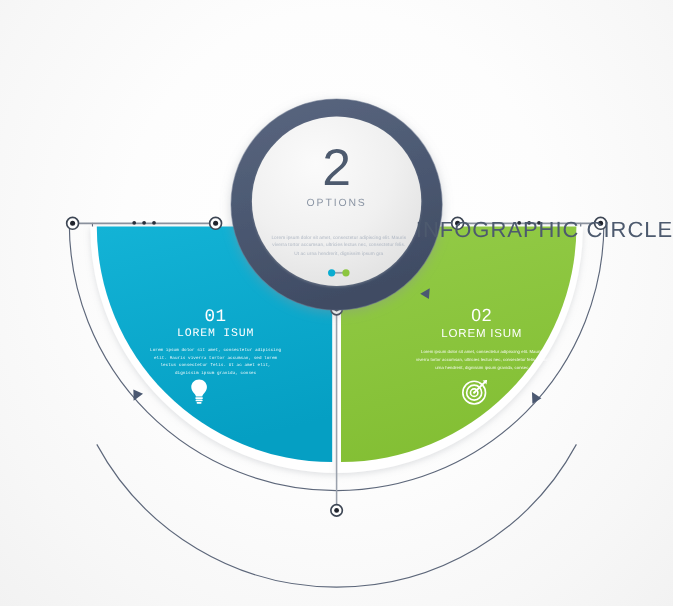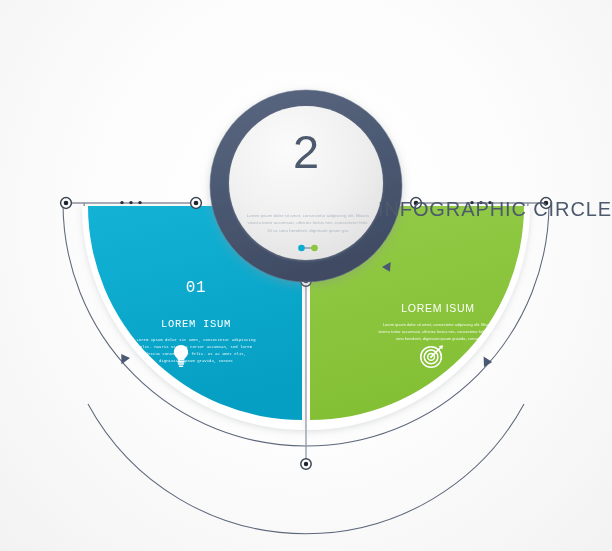--- a/index.html
+++ b/index.html
@@ -75,21 +75,21 @@
     font-weight: 300;
     color: #ffffff;
     letter-spacing: 0.6px;
     line-height: 1;
   }
   .panel-head {
     font-size: 10.5px;
     color: #ffffff;
     letter-spacing: 0.7px;
     line-height: 1;
-    margin-top: 23px;
+    margin-top: 2px;
   }
   .panel-para {
     font-size: 3.9px;
     line-height: 1.85;
     color: rgba(255,255,255,0.92);
     margin-top: 7px;
     letter-spacing: 0.05px;
   }
   #panel-1-text { left: 135px; width: 122px; top: 280px; font-family: Liberation Mono, monospace; }
   #panel-2-text { left: 377px; width: 122px; top: 280px; }
@@ -232,36 +232,38 @@
     </g>
 
     <g>
       <line x1="303" y1="248" x2="313" y2="248" stroke="#9aa1ac" stroke-width="1.6"></line>
       <circle cx="301.5" cy="248" r="3.3" fill="#0aadd1"></circle>
       <circle cx="314.5" cy="248" r="3.3" fill="#8cc63f"></circle>
     </g>
   </svg>
 
   <div class="txt" id="hub-number">2</div>
+  <div class="txt" id="hub-options">OPTIONS</div>
   <div class="txt" id="hub-title">INFOGRAPHIC CIRCLE</div>
   <div class="txt" id="hub-para">Lorem ipsum dolor sit amet, consectetur adipiscing elit. Mauris viverra tortor accumsan, ultricies lectus nec, consectetur felis. Ut ac urna hendrerit, dignissim ipsum gra</div>
 
   <div class="txt" id="panel-1-text">
     <div class="panel-num">01</div>
     <div class="panel-head">LOREM ISUM</div>
     <div class="panel-para">Lorem ipsum dolor sit amet, consectetur adipiscing elit. Mauris viverra tortor accumsan, sed lorem lectus consectetur felis. Ut ac amet elit, dignissim ipsum gravida, consec</div>
   </div>
   <div class="icon-wrap" id="panel-1-icon">
     <svg viewBox="0 0 32 32" fill="none" stroke="#ffffff" stroke-width="1.5">
       <path d="M16 4.2c-4.3 0-7.6 3.3-7.6 7.4 0 2.9 1.6 4.7 2.9 6.2.9 1 1.5 1.8 1.6 2.9h6.2c.1-1.1.7-1.9 1.6-2.9 1.3-1.5 2.9-3.3 2.9-6.2 0-4.1-3.3-7.4-7.6-7.4z" fill="#ffffff" stroke="none"></path>
       <path d="M13.1 22.3h5.8M13.4 24.6h5.2M14.4 26.9h3.2" stroke="#ffffff" stroke-width="1.7" stroke-linecap="round"></path>
     </svg>
   </div>
 
   <div class="txt" id="panel-2-text">
+    <div class="panel-num">02</div>
     <div class="panel-head">LOREM ISUM</div>
     <div class="panel-para">Lorem ipsum dolor sit amet, consectetur adipiscing elit. Mauris viverra tortor accumsan, ultricies lectus nec, consectetur felis. Ut ac urna hendrerit, dignissim ipsum gravida, consec</div>
   </div>
   <div class="icon-wrap" id="panel-2-icon">
     <svg viewBox="0 0 32 32" fill="none" stroke="#ffffff" stroke-linecap="round">
       <circle cx="15" cy="17" r="11" stroke-width="1.6"></circle>
       <circle cx="15" cy="17" r="7.3" stroke-width="1.6"></circle>
       <circle cx="15" cy="17" r="3.6" stroke-width="1.6"></circle>
       <circle cx="15" cy="17" r="1.1" fill="#ffffff" stroke="none"></circle>
       <path d="M15.4 16.6 L26.6 5.6" stroke-width="1.8"></path>

